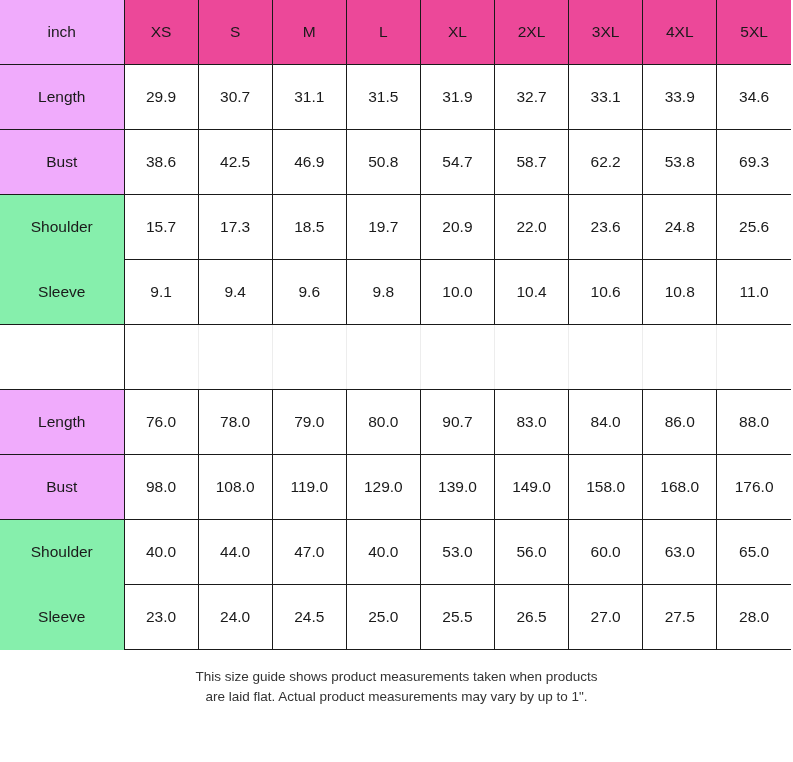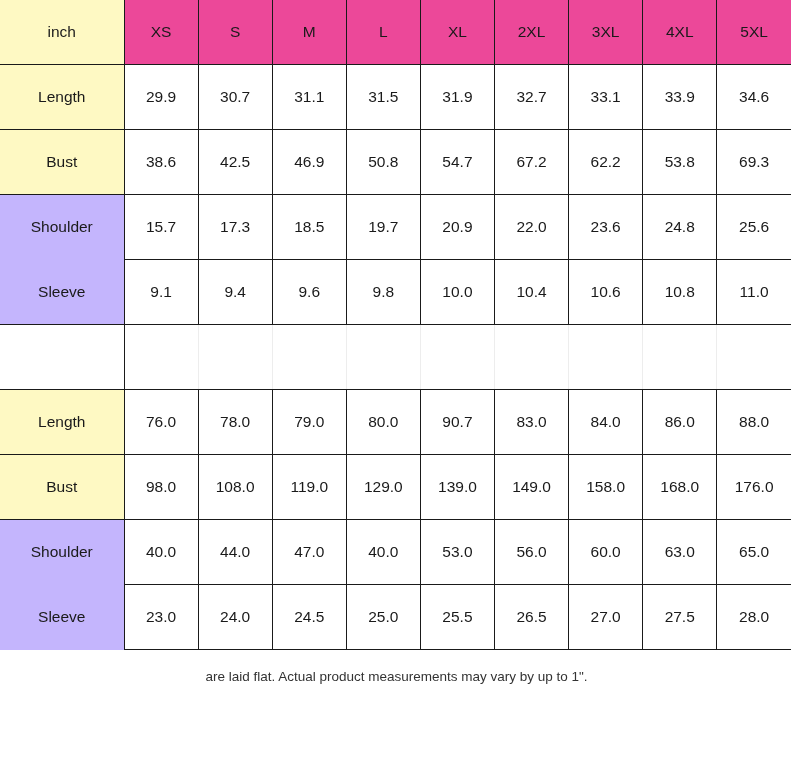--- a/index.html
+++ b/index.html
@@ -37,25 +37,25 @@
     height: 64px;
     padding: 0;
   }
   
   td.head {
     background: #ec4899;
     height: 64px;
   }
   
   td.rowlabel {
-    background: #fef9c3;
+    background: #f0abfc;
   }
   
   td.rowlabel-merged {
-    background: #c4b5fd;
+    background: #86efac;
     border-left: none;
     border-right: none;
     border-top: none;
     border-bottom: none;
   }
   td.rowlabel-merged-top    { border-bottom: none; }
   td.rowlabel-merged-bottom { border-top: none; }
 
   
   table.size-table tr > td:first-child { border-left: none; }
@@ -131,21 +131,21 @@
           <td class="cell">33.9</td>
           <td class="cell">34.6</td>
         </tr>
         <tr>
           <td class="cell rowlabel">Bust</td>
           <td class="cell">38.6</td>
           <td class="cell">42.5</td>
           <td class="cell">46.9</td>
           <td class="cell">50.8</td>
           <td class="cell">54.7</td>
-          <td class="cell">67.2</td>
+          <td class="cell">58.7</td>
           <td class="cell">62.2</td>
           <td class="cell">53.8</td>
           <td class="cell">69.3</td>
         </tr>
         <tr>
           <td class="cell rowlabel-merged rowlabel-merged-top">Shoulder</td>
           <td class="cell">15.7</td>
           <td class="cell">17.3</td>
           <td class="cell">18.5</td>
           <td class="cell">19.7</td>
@@ -224,16 +224,17 @@
           <td class="cell">25.5</td>
           <td class="cell">26.5</td>
           <td class="cell">27.0</td>
           <td class="cell">27.5</td>
           <td class="cell">28.0</td>
         </tr>
       </tbody>
   </table>
 
   <div id="footer-note">
+    <span class="note-line">This size guide shows product measurements taken when products</span>
     <span class="note-line">are laid flat. Actual product measurements may vary by up to 1".</span>
   </div>
 
 </div>
 
 </body></html>

